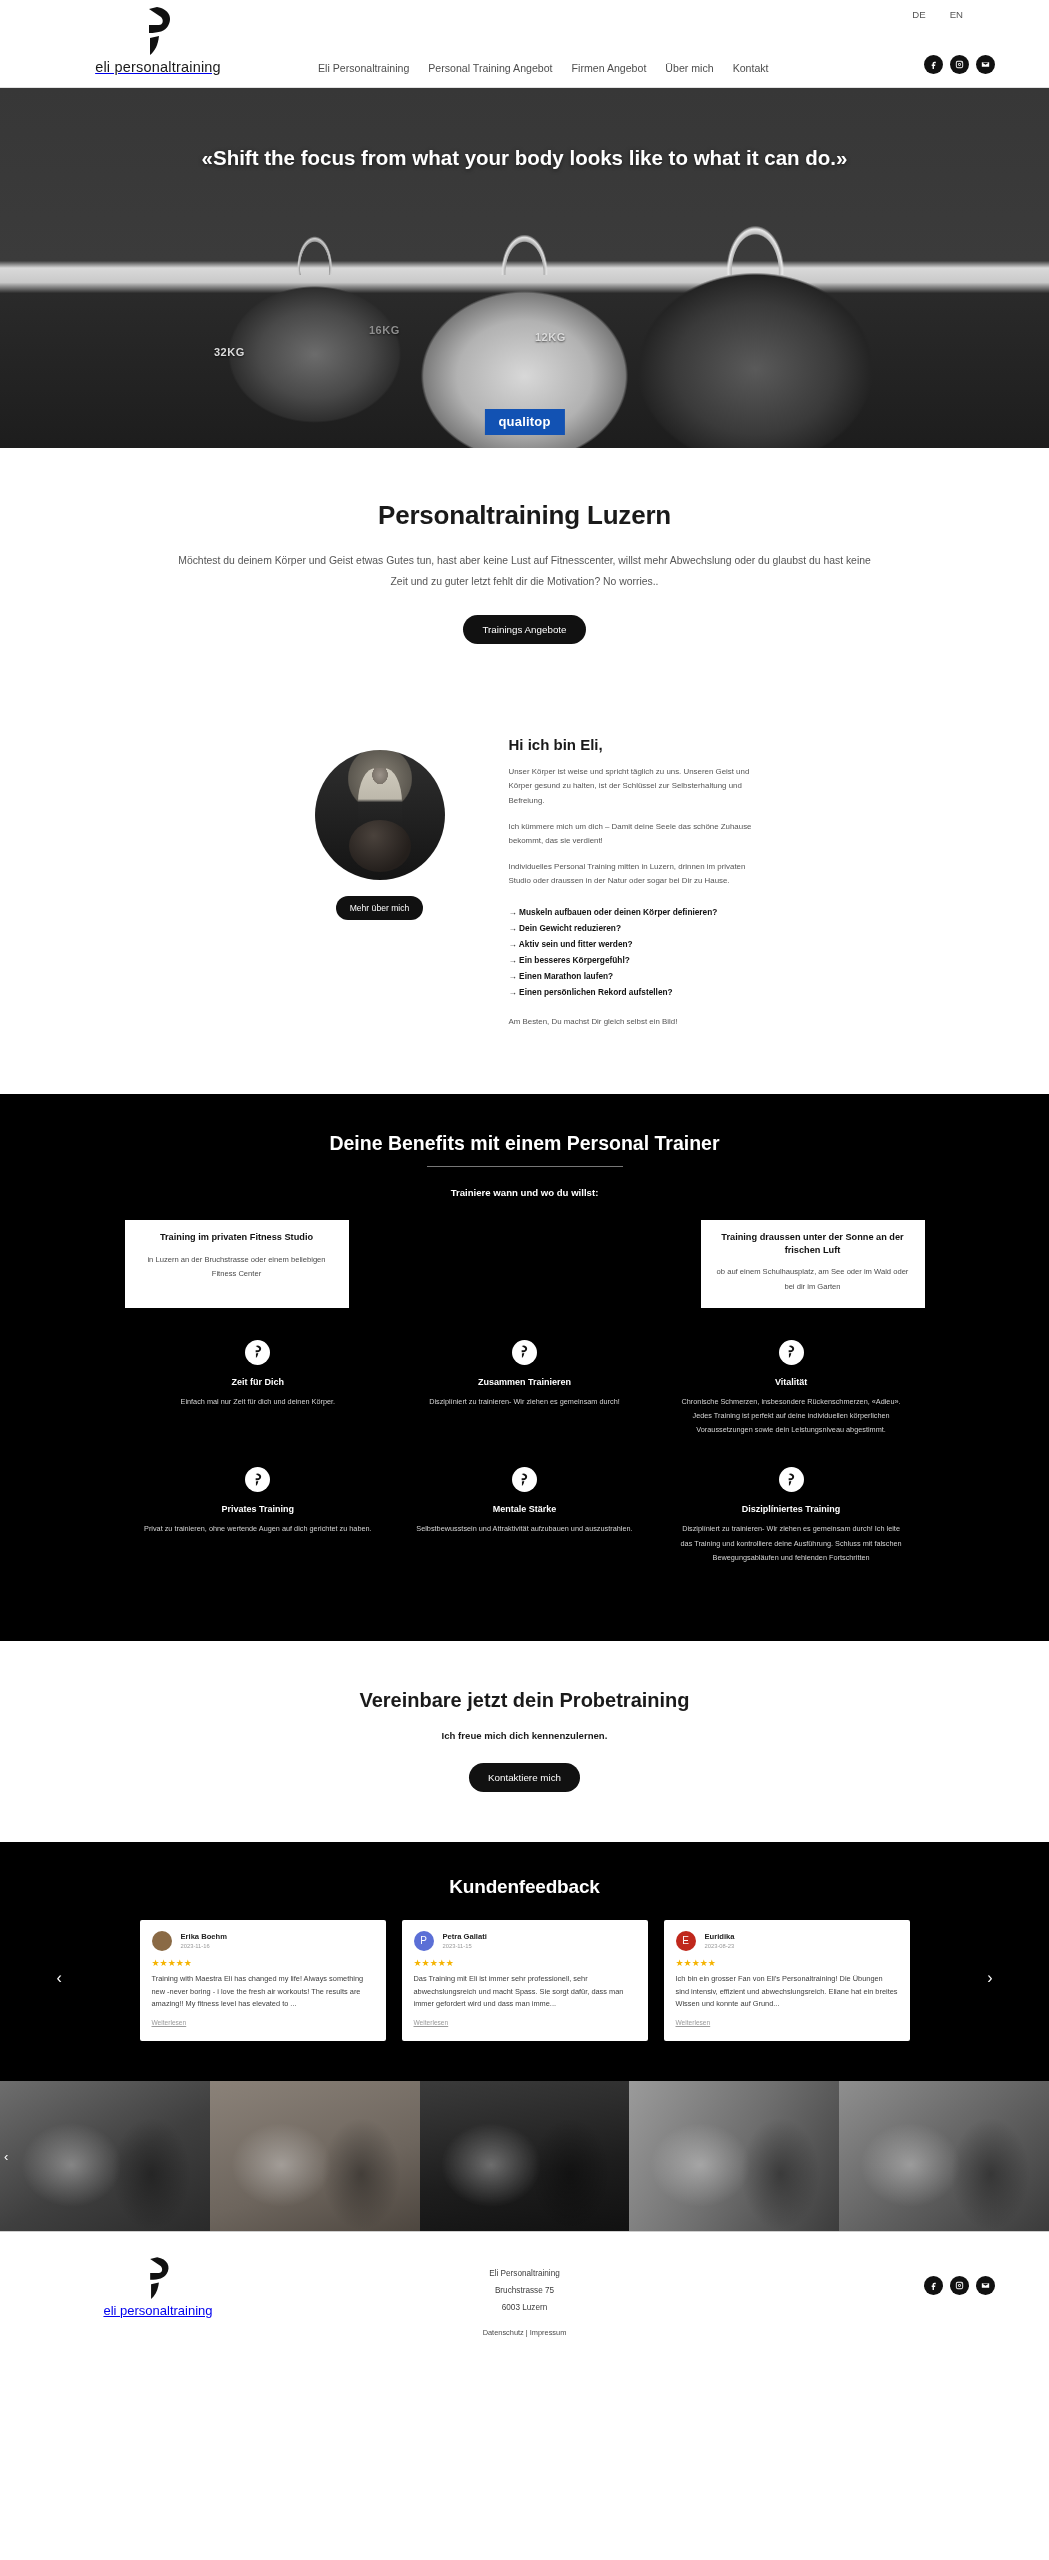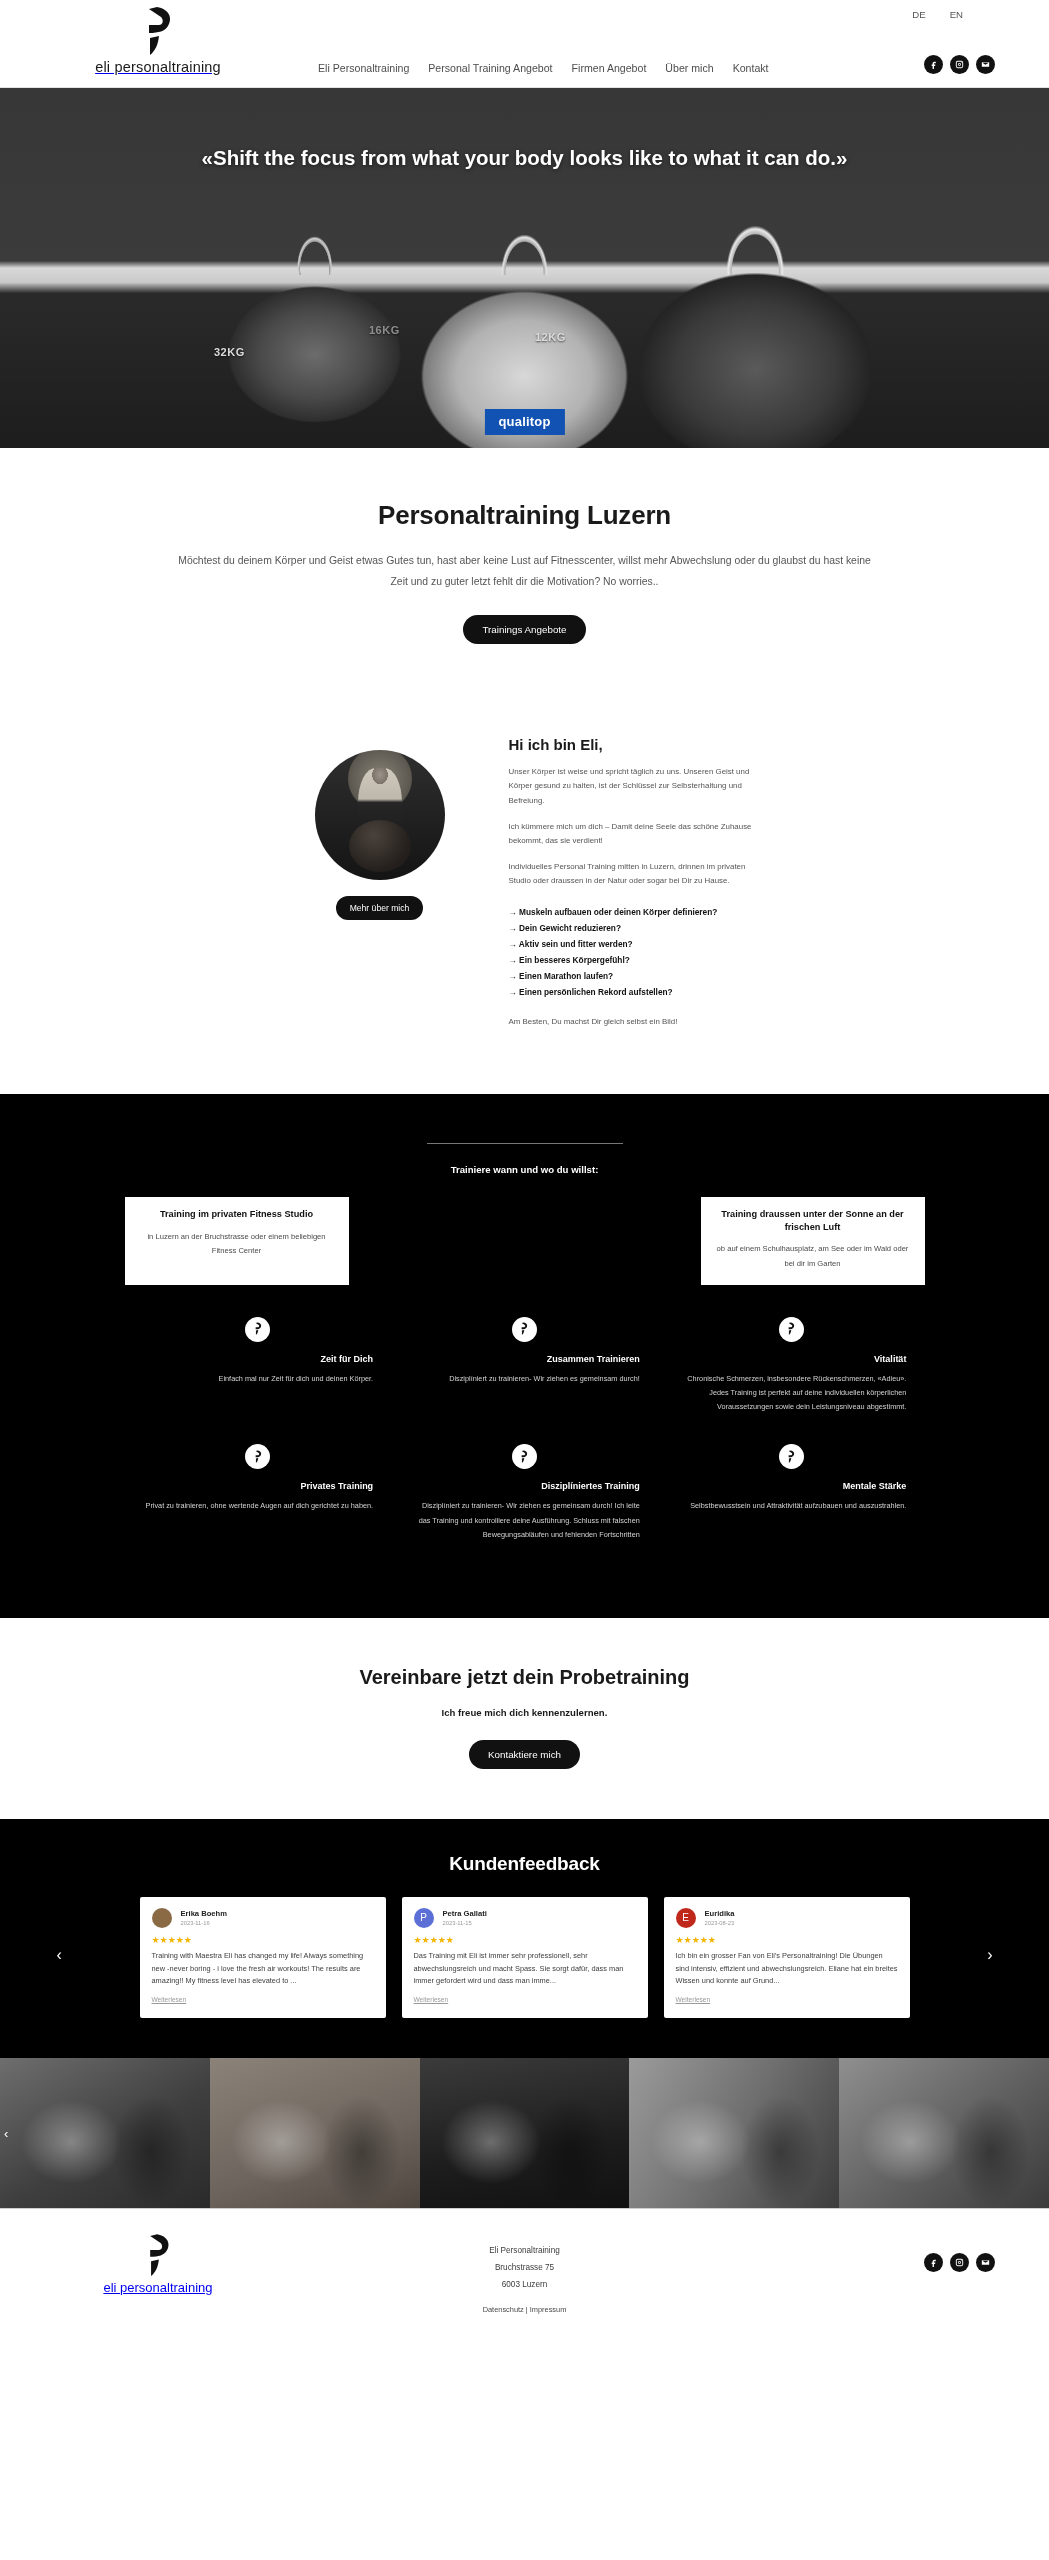--- a/index.html
+++ b/index.html
@@ -245,21 +245,21 @@
     padding: 11px 13px 13px;
     text-align:center;
   }
   .wcard h4 { font-size: 9.2px; font-weight: bold; margin-bottom: 9px; line-height:1.35; }
   .wcard p { font-size: 7.6px; color: #4a4a4a; line-height: 1.95; }
 
   .grid-benefits {
     width: 800px; margin: 32px auto 0;
     display: flex; flex-wrap: wrap;
   }
-  .bitem { width: 33.33%; text-align:right; padding: 0 18px 30px; }
+  .bitem { width: 33.33%; text-align:center; padding: 0 18px 30px; }
   .bicon {
     width: 25px; height: 25px;
     border-radius: 50%;
     background: #fff;
     margin: 0 auto 12px;
     display:flex; align-items:center; justify-content:center;
   }
   .bicon svg { width: 12px; height: 14px; }
   .bitem h5 { font-size: 9px; font-weight: bold; margin-bottom: 8px; }
   .bitem p { font-size: 7.3px; color: #d4d4d4; line-height: 1.95; }
@@ -441,20 +441,21 @@
         <li>Aktiv sein und fitter werden?</li>
         <li>Ein besseres Körpergefühl?</li>
         <li>Einen Marathon laufen?</li>
         <li>Einen persönlichen Rekord aufstellen?</li>
       </ul>
       <p class="about-p">Am Besten, Du machst Dir gleich selbst ein Bild!</p>
     </div>
   </div>
 
   <div class="sec-benefits">
+    <h2 class="h1-dark">Deine Benefits mit einem Personal Trainer</h2>
     <hr class="hr-thin">
     <div class="sub-dark">Trainiere wann und wo du willst:</div>
 
     <div class="cards3">
       <div class="wcard">
         <h4>Training im privaten Fitness Studio</h4>
         <p>in Luzern an der Bruchstrasse oder einem beliebigen Fitness Center</p>
       </div>
       <div class="wcard">
         <h4>Training draussen unter der Sonne an der frischen Luft</h4>
@@ -503,32 +504,32 @@
         <h5>Privates Training</h5>
         <p>Privat zu trainieren, ohne wertende Augen auf dich gerichtet zu haben.</p>
       </div>
       <div class="bitem">
         <div class="bicon">
           <svg viewBox="0 0 46 52">
               <path d="M14 3 L22 1 C34 3 38 12 33 20 C30 25 24 27 14 27 L14 19 L24 19 C28 19 29 14 26 11 Z" fill="#111"></path>
               <path d="M15 32 L24 30 C23 39 20 45 15 49 Z" fill="#111"></path>
             </svg>
         </div>
-        <h5>Disziplíniertes Training</h5>
-        <p>Disziplíniert zu trainieren- Wir ziehen es gemeinsam durch! Ich leite das Training und kontrolliere deine Ausführung. Schluss mit falschen Bewegungsabläufen und fehlenden Fortschritten</p>
+        <h5>Mentale Stärke</h5>
+        <p>Selbstbewusstsein und Attraktivität aufzubauen und auszustrahlen.</p>
       </div>
       <div class="bitem">
         <div class="bicon">
           <svg viewBox="0 0 46 52">
               <path d="M14 3 L22 1 C34 3 38 12 33 20 C30 25 24 27 14 27 L14 19 L24 19 C28 19 29 14 26 11 Z" fill="#111"></path>
               <path d="M15 32 L24 30 C23 39 20 45 15 49 Z" fill="#111"></path>
             </svg>
         </div>
-        <h5>Mentale Stärke</h5>
-        <p>Selbstbewusstsein und Attraktivität aufzubauen und auszustrahlen.</p>
+        <h5>Disziplíniertes Training</h5>
+        <p>Disziplíniert zu trainieren- Wir ziehen es gemeinsam durch! Ich leite das Training und kontrolliere deine Ausführung. Schluss mit falschen Bewegungsabläufen und fehlenden Fortschritten</p>
       </div>
     </div>
   </div>
 
   <div class="sec-trial">
     <h2 class="h1-trial">Vereinbare jetzt dein Probetraining</h2>
     <div class="sub-trial">Ich freue mich dich kennenzulernen.</div>
     <button class="btn">Kontaktiere mich</button>
   </div>
 

